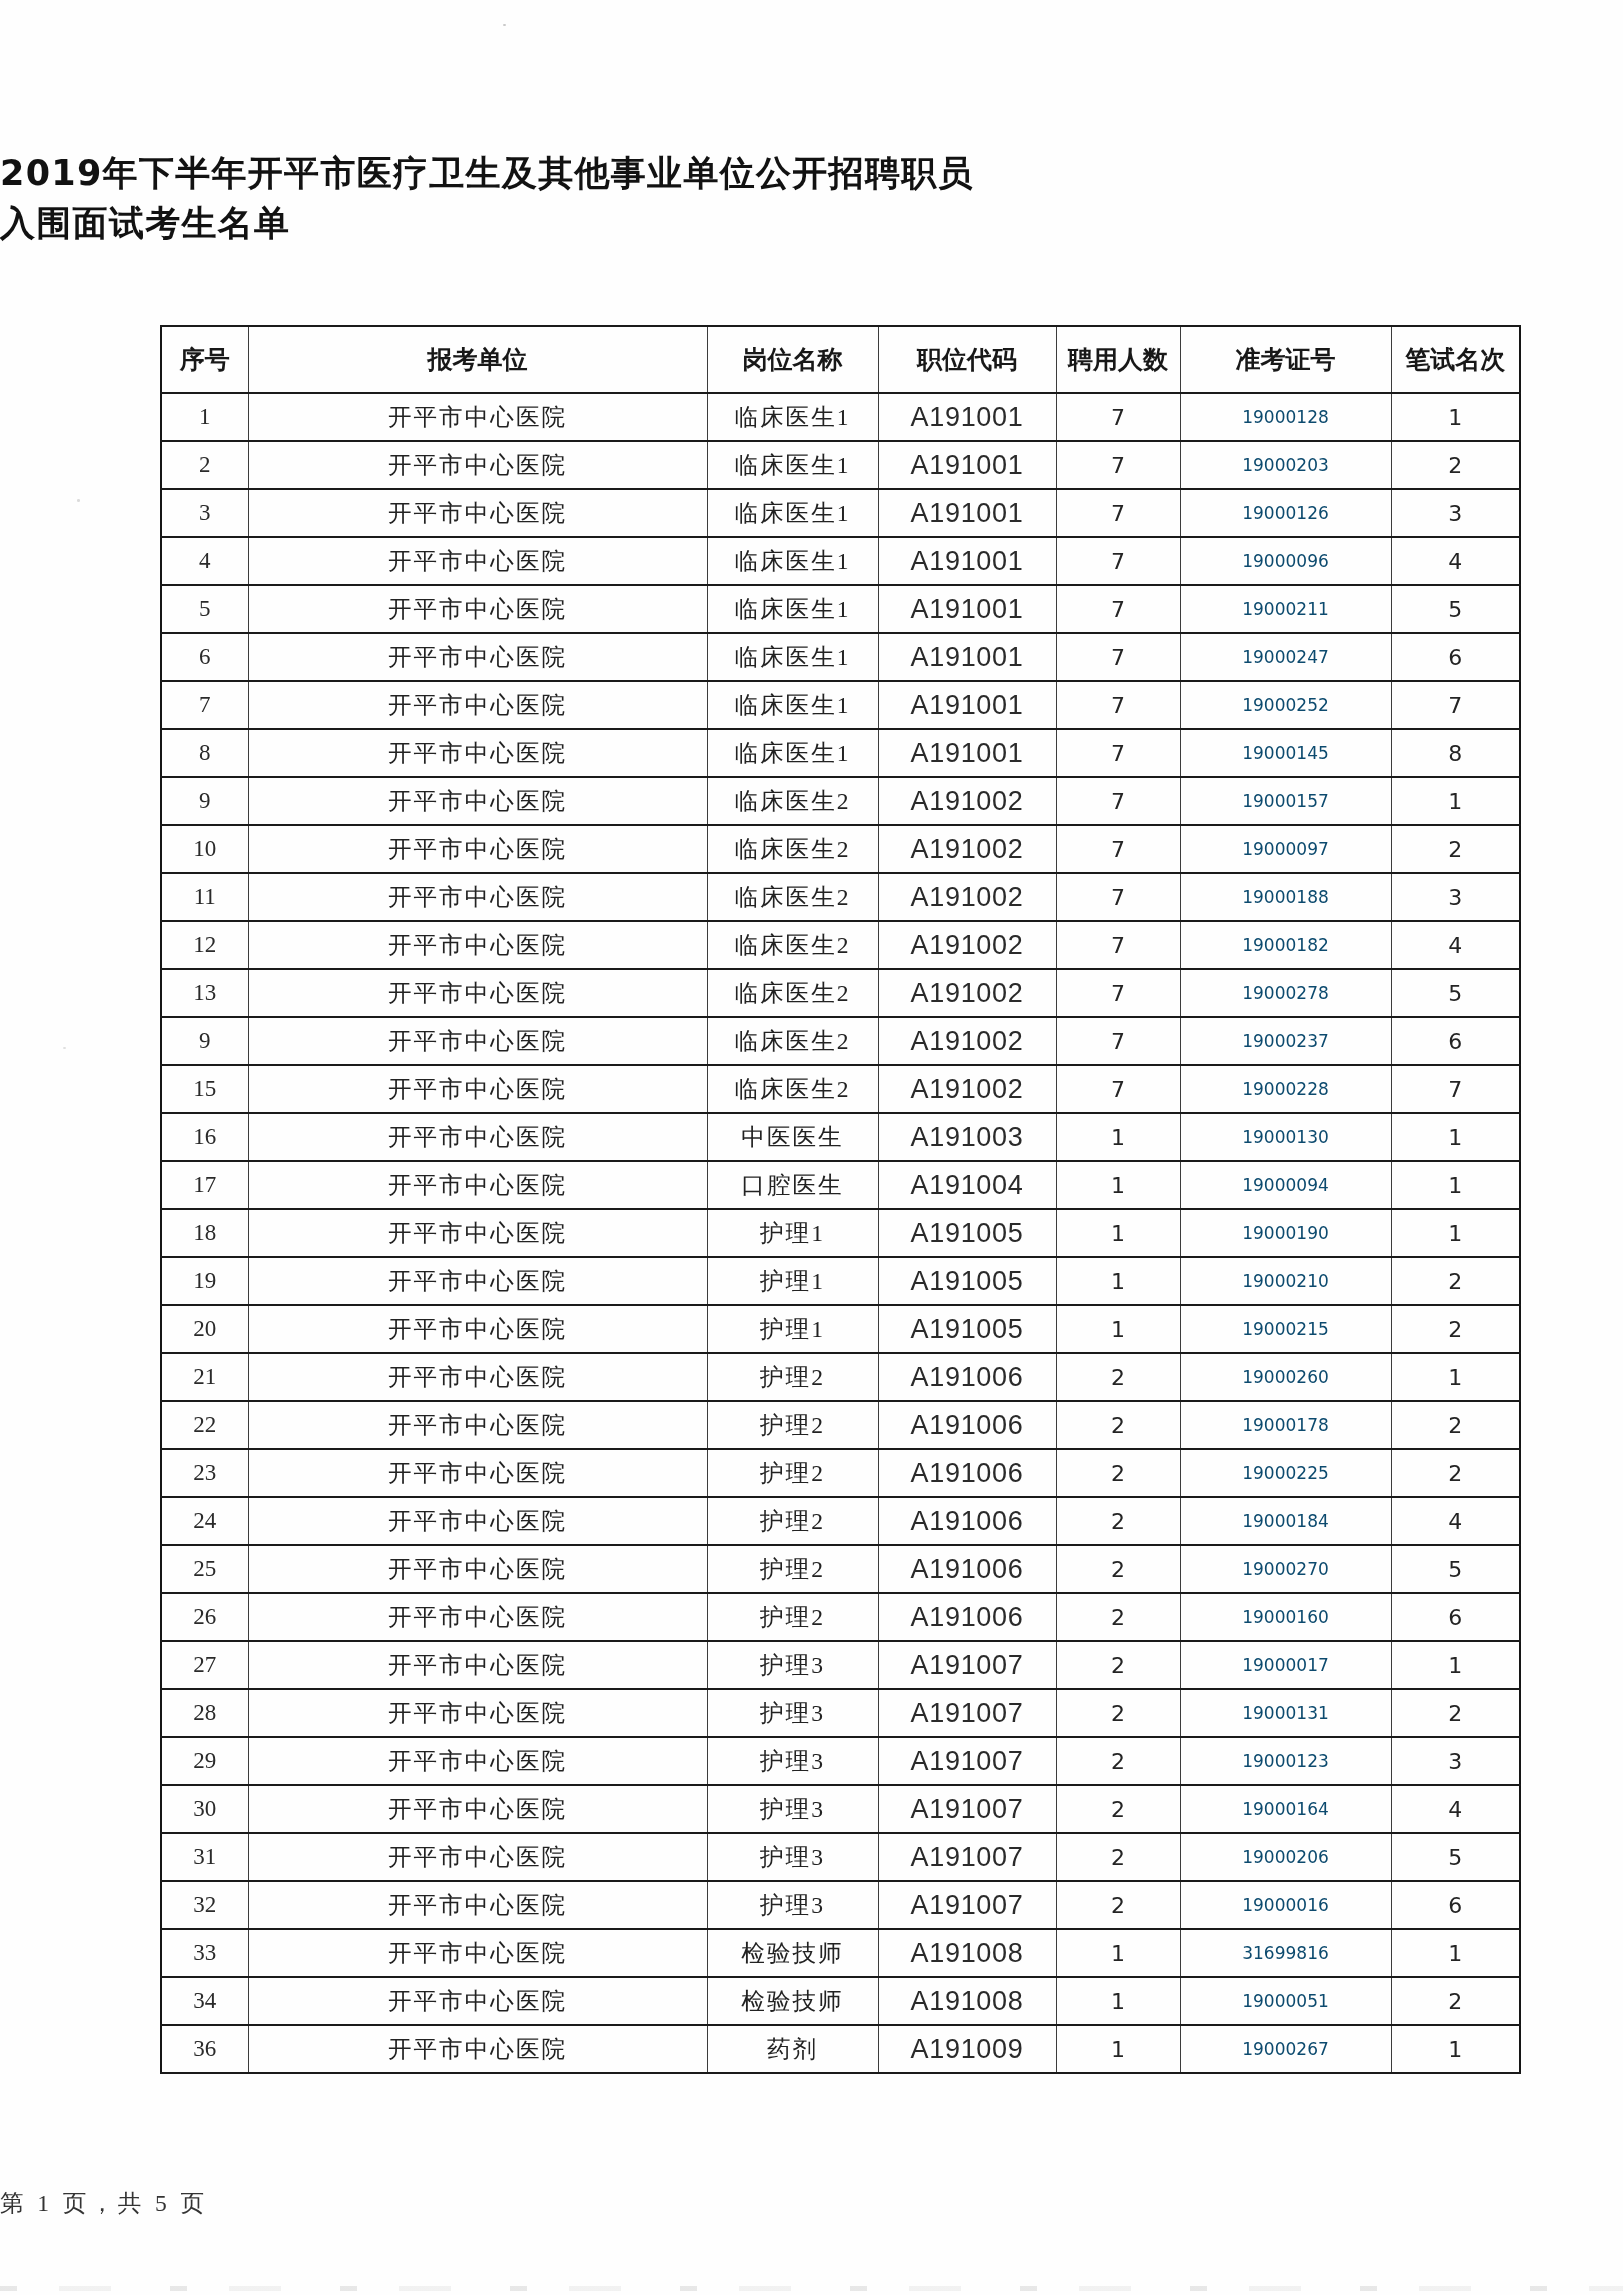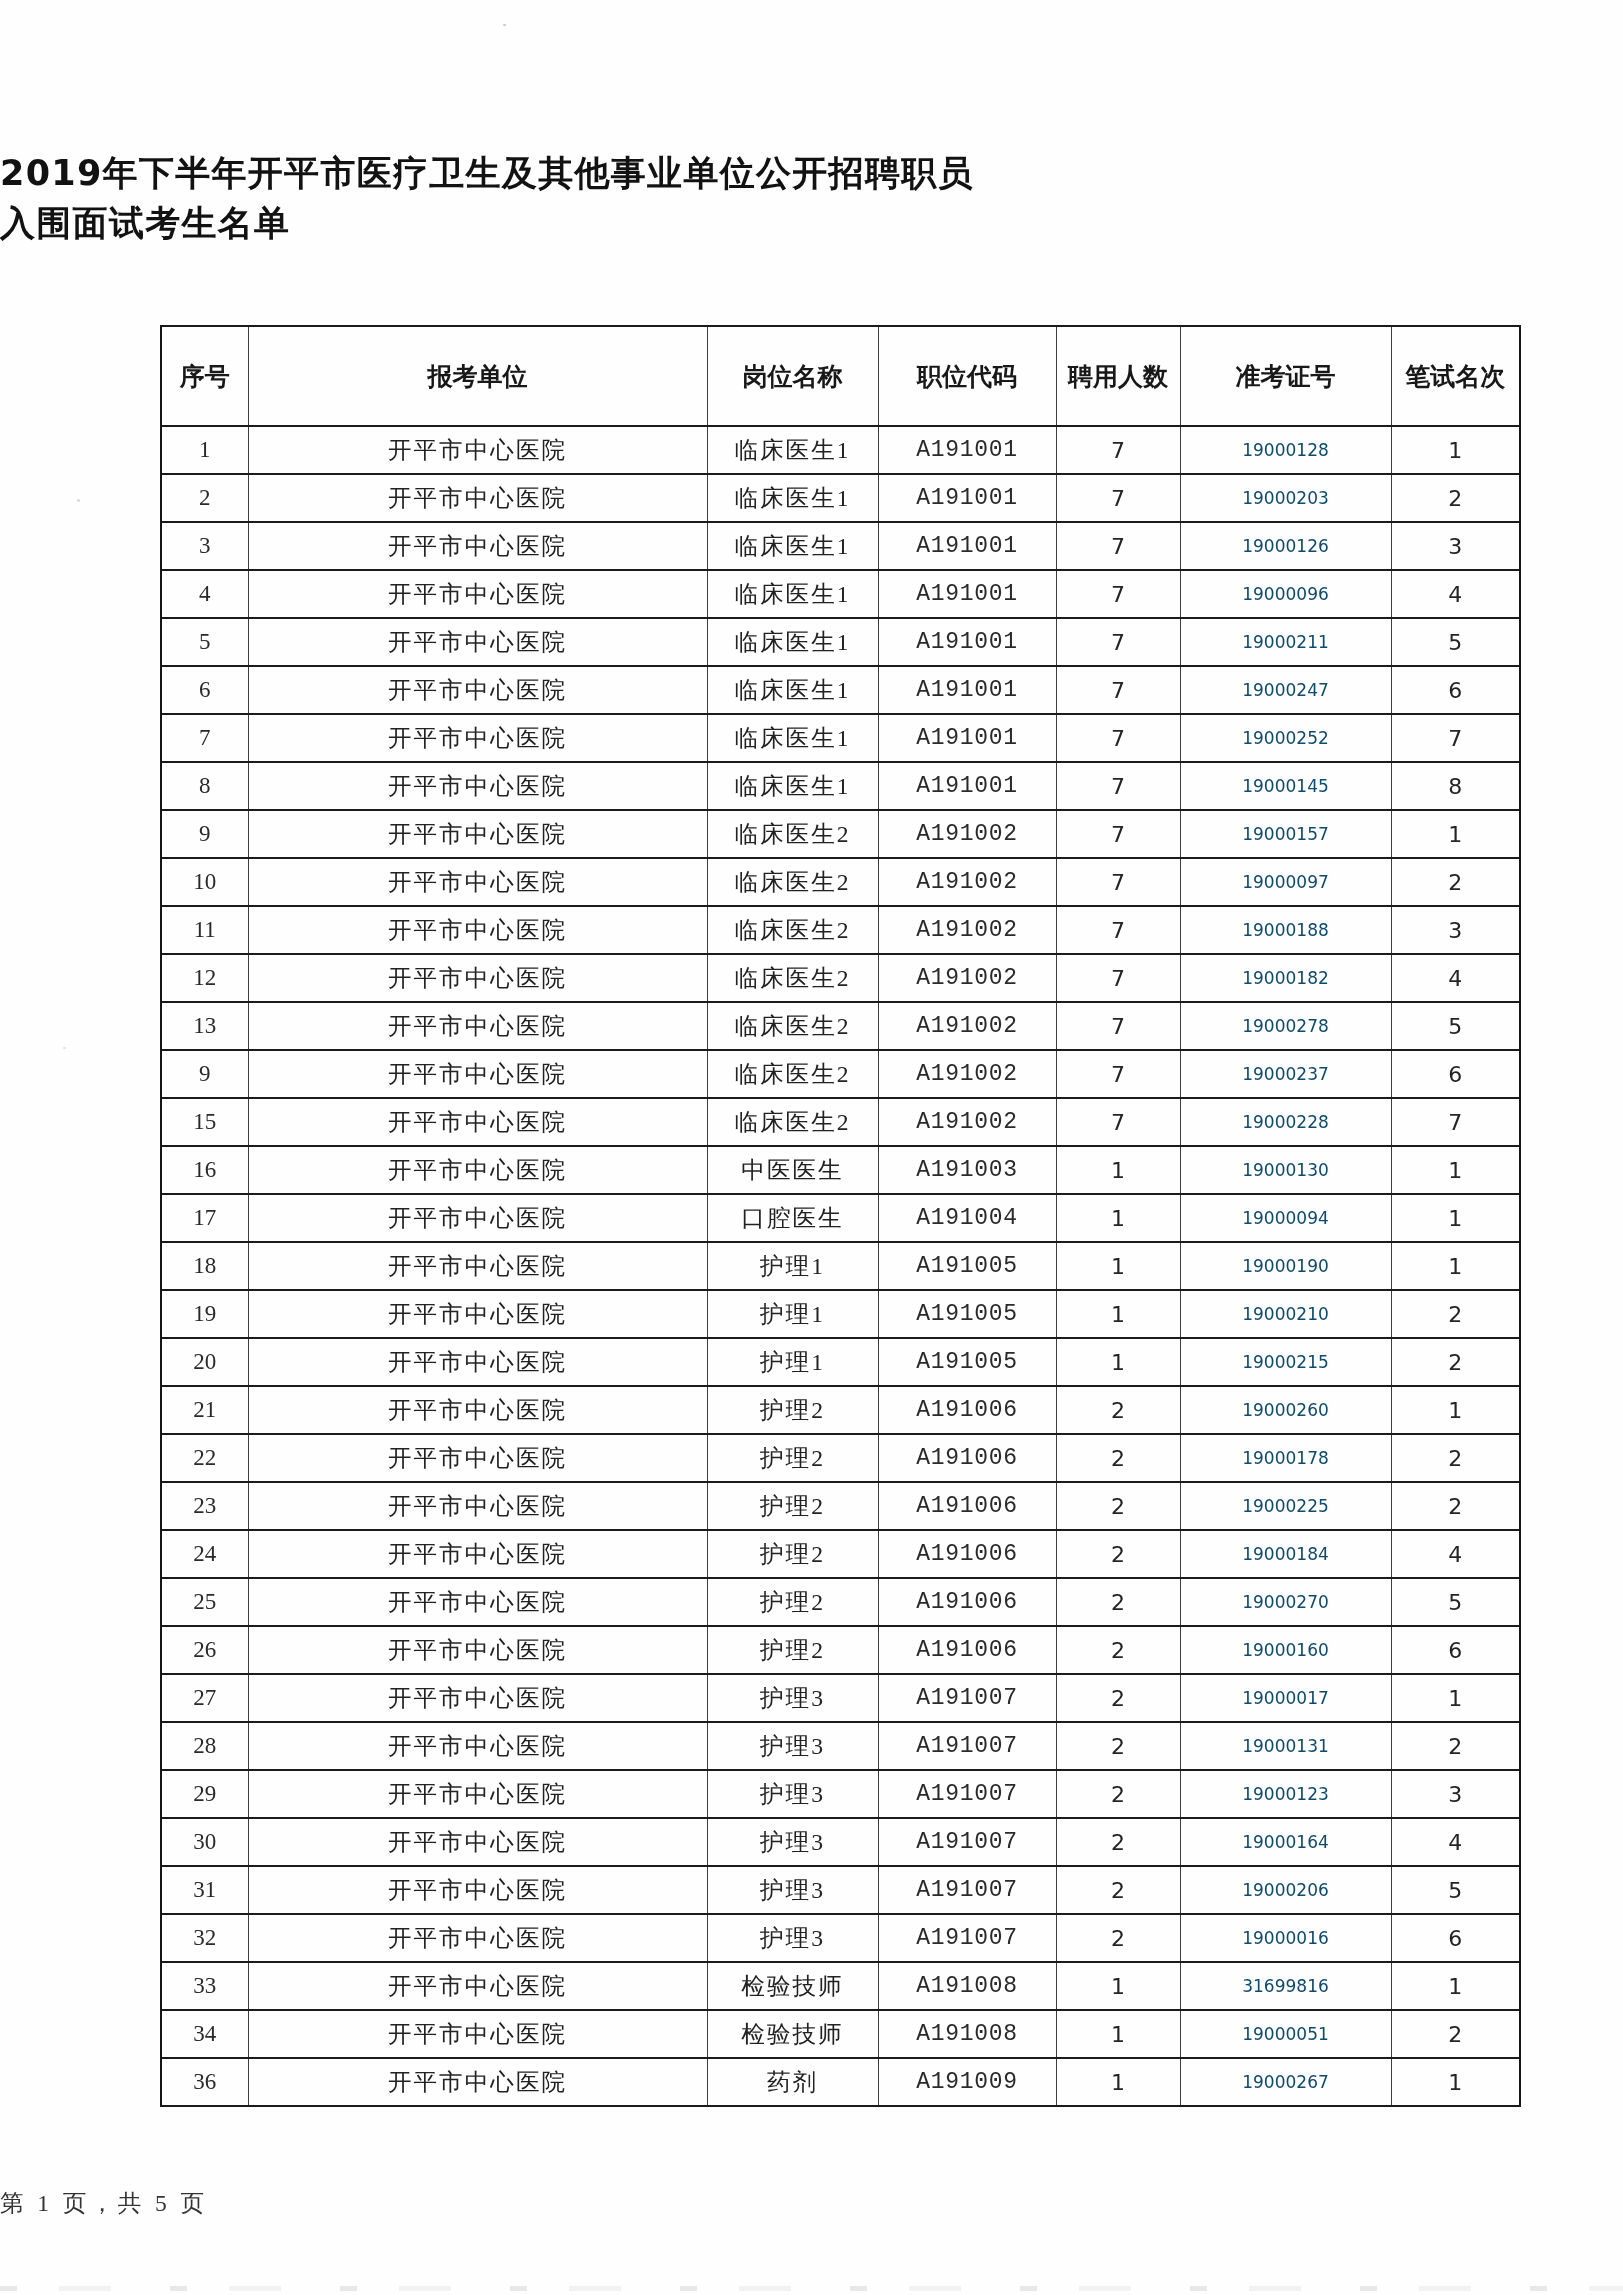--- a/index.html
+++ b/index.html
@@ -28,32 +28,32 @@
   }
   table.roster { border:2.6px solid #151515; }
   table.roster th, table.roster td {
     border-left:1.3px solid #3c3c3c;
     border-right:1.3px solid #3c3c3c;
     border-top:2.6px solid #1a1a1a;
     border-bottom:2.6px solid #1a1a1a;
     text-align:center; vertical-align:middle;
     padding:0; overflow:hidden; white-space:nowrap;
   }
-  table.roster thead tr { height:100px; }
+  table.roster thead tr { height:67px; }
   table.roster tbody tr { height:48px; }
   table.roster th {
     font-family:"Liberation Serif","DejaVu Serif",serif;
     font-weight:600; font-size:25px; color:#181818;
   }
   td.col-seq   { font-family:"Liberation Serif","DejaVu Serif",serif; font-size:23px; color:#2a2a2a; }
   td.col-unit, td.col-post {
     font-family:"Liberation Serif","DejaVu Serif",serif;
     font-size:23.6px; color:#222; letter-spacing:2px;
   }
-  td.col-code  { font-family:Liberation Mono, monospace; font-size:23px; color:#2a2a2a; letter-spacing:0.7px; }
+  td.col-code  { font-family:Liberation Sans, sans-serif; font-size:27px; color:#2a2a2a; letter-spacing:0.7px; }
   td.col-hires { font-family:"DejaVu Sans","Liberation Sans",sans-serif; font-size:22px; color:#242424; }
   td.col-ticket{ font-family:"DejaVu Sans","Liberation Sans",sans-serif; font-size:17px; color:#0c4a6e; letter-spacing:0px; }
   td.col-rank  { font-family:"DejaVu Sans","Liberation Sans",sans-serif; font-size:22px; color:#242424; }
   
   col.c-seq   { width:87px; }
   col.c-unit  { width:459px; }
   col.c-post  { width:171px; }
   col.c-code  { width:178px; }
   col.c-hires { width:124px; }
   col.c-ticket{ width:211px; }

